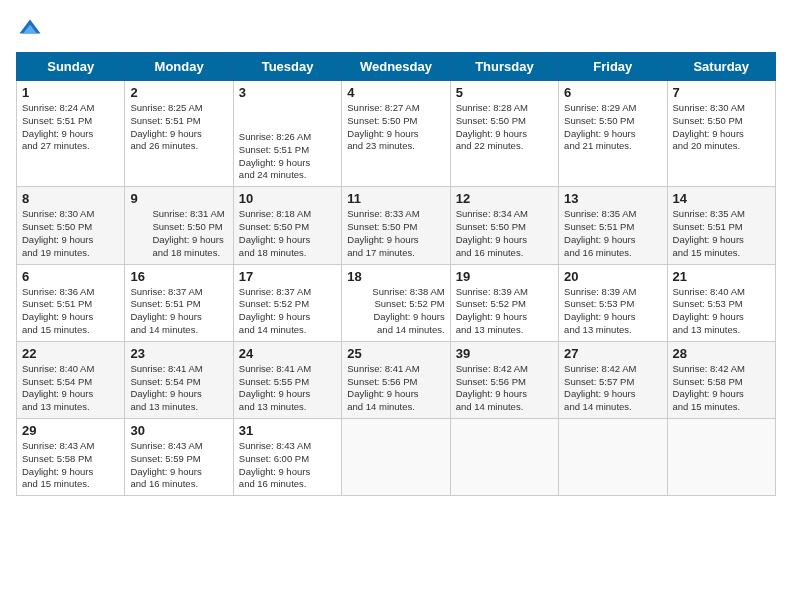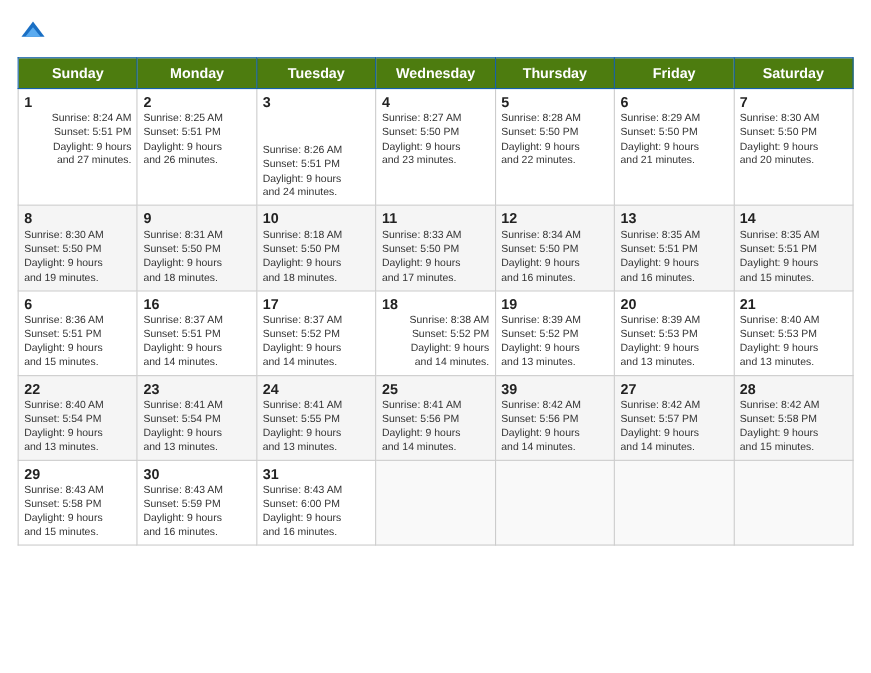--- a/index.html
+++ b/index.html
@@ -46,21 +46,21 @@
       font-size: 14px;
       font-weight: normal;
       color: #444;
     }
     .calendar {
       width: 100%;
       border-collapse: collapse;
       border: 1px solid #ccc;
     }
     .calendar th {
-      background-color: #4d7c0f;
+      background-color: #0369a1;
       color: #fff;
       text-align: center;
       font-size: 13px;
       padding: 6px 4px;
       border: 1px solid #1560aa;
     }
     .calendar td {
       vertical-align: top;
       border: 1px solid #ccc;
       padding: 4px 5px;
@@ -122,21 +122,21 @@
       <th>Wednesday</th>
       <th>Thursday</th>
       <th>Friday</th>
       <th>Saturday</th>
     </tr>
   </thead>
   <tbody id="calendar-body">
   <tr>
         <td>
           <span class="day-num">1</span>
-          <div class="day-info" style="white-space: pre-line; text-align: right;">Sunrise: 8:24 AM
+          <div class="day-info" style="white-space: pre-line;">Sunrise: 8:24 AM
 Sunset: 5:51 PM
 Daylight: 9 hours
 and 27 minutes.</div>
         </td>
         <td>
           <span class="day-num">2</span>
           <div class="day-info" style="white-space: pre-line;">Sunrise: 8:25 AM
 Sunset: 5:51 PM
 Daylight: 9 hours
 and 26 minutes.</div>
@@ -180,21 +180,21 @@
       <tr>
         <td>
           <span class="day-num">8</span>
           <div class="day-info" style="white-space: pre-line;">Sunrise: 8:30 AM
 Sunset: 5:50 PM
 Daylight: 9 hours
 and 19 minutes.</div>
         </td>
         <td>
           <span class="day-num">9</span>
-          <div class="day-info" style="white-space: pre-line;">Sunrise: 8:31 AM
+          <div class="day-info" style="white-space: pre-line; margin-left: 22px;">Sunrise: 8:31 AM
 Sunset: 5:50 PM
 Daylight: 9 hours
 and 18 minutes.</div>
         </td>
         <td>
           <span class="day-num">10</span>
           <div class="day-info" style="white-space: pre-line;">Sunrise: 8:18 AM
 Sunset: 5:50 PM
 Daylight: 9 hours
 and 18 minutes.</div>

